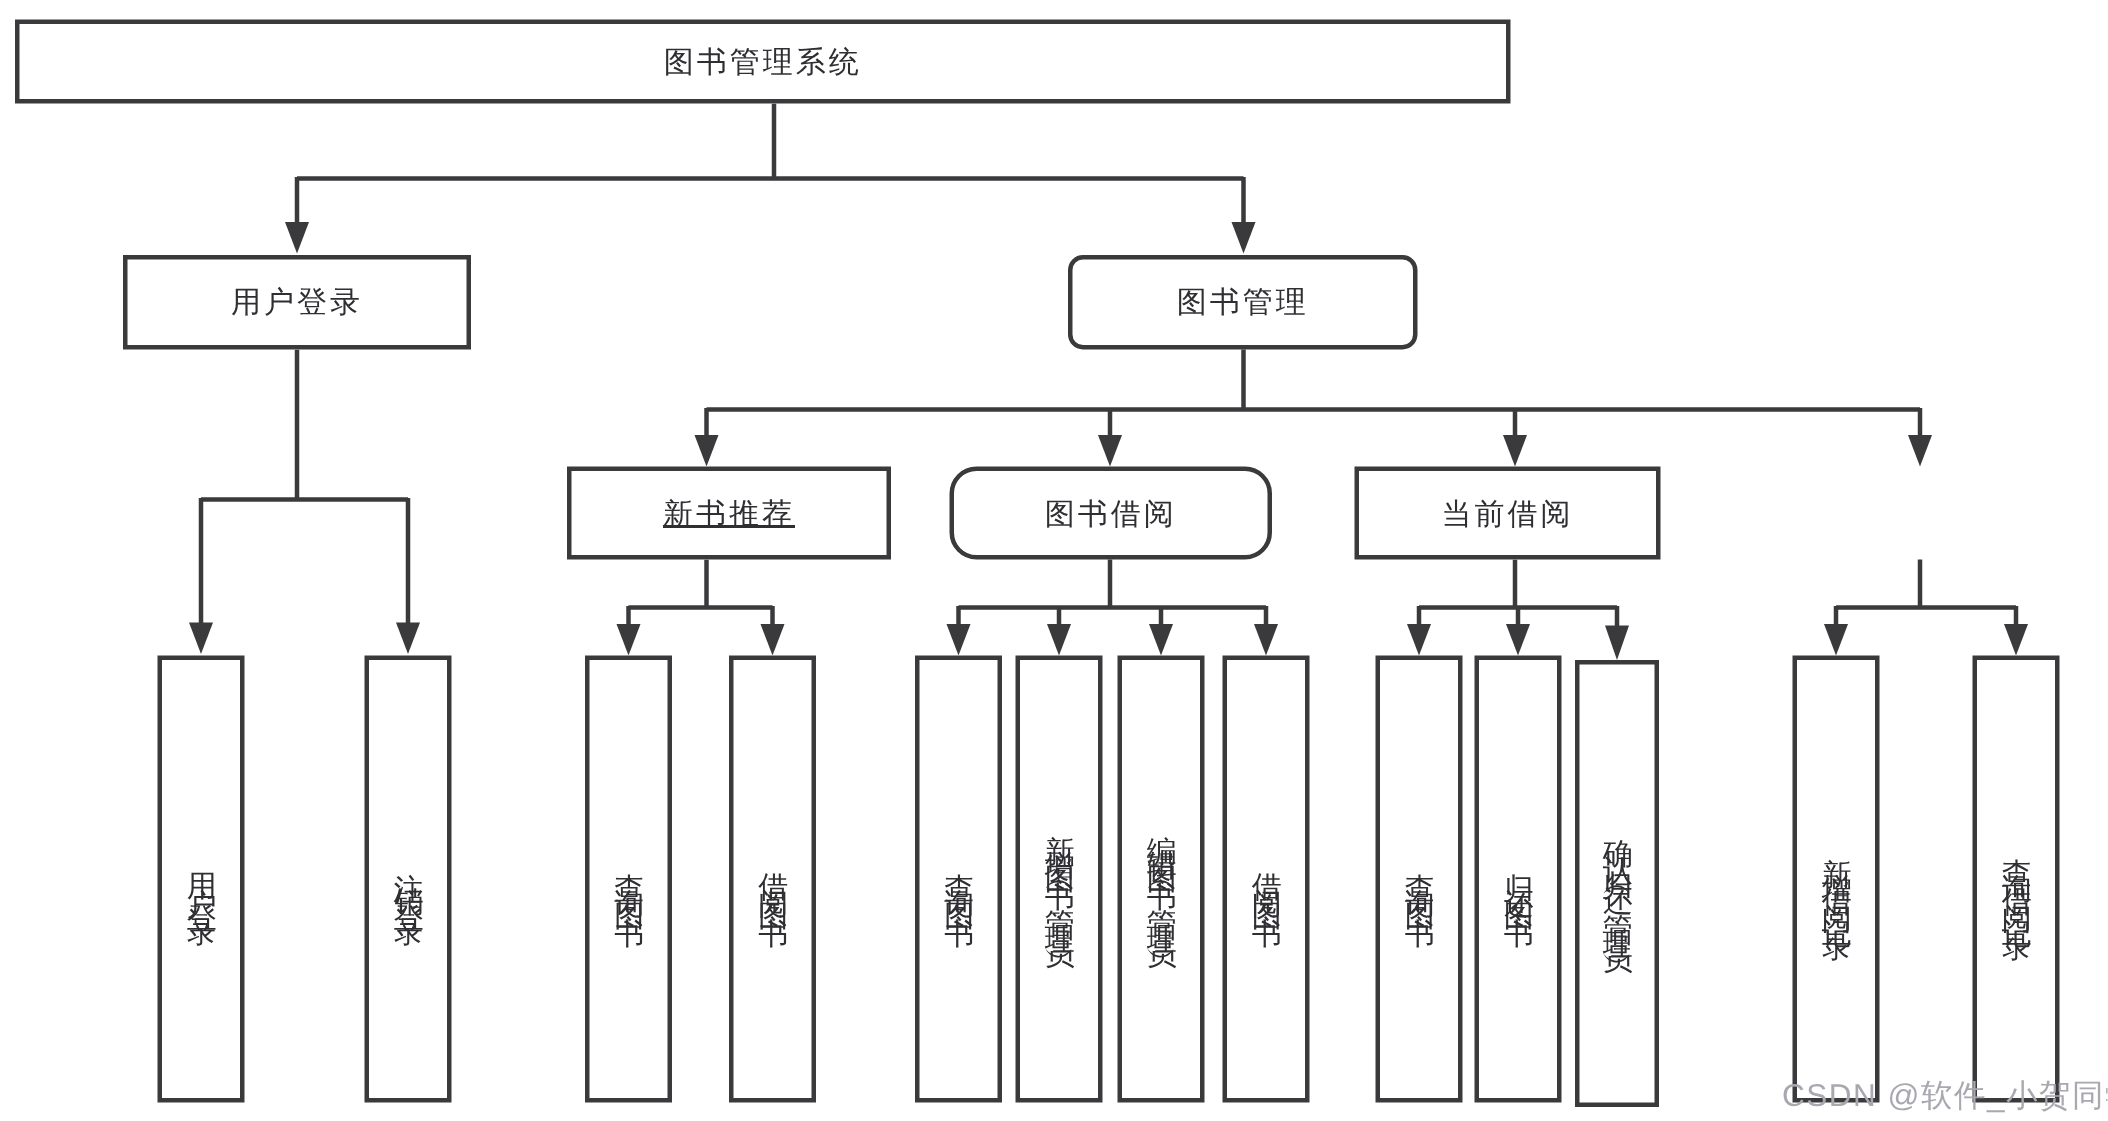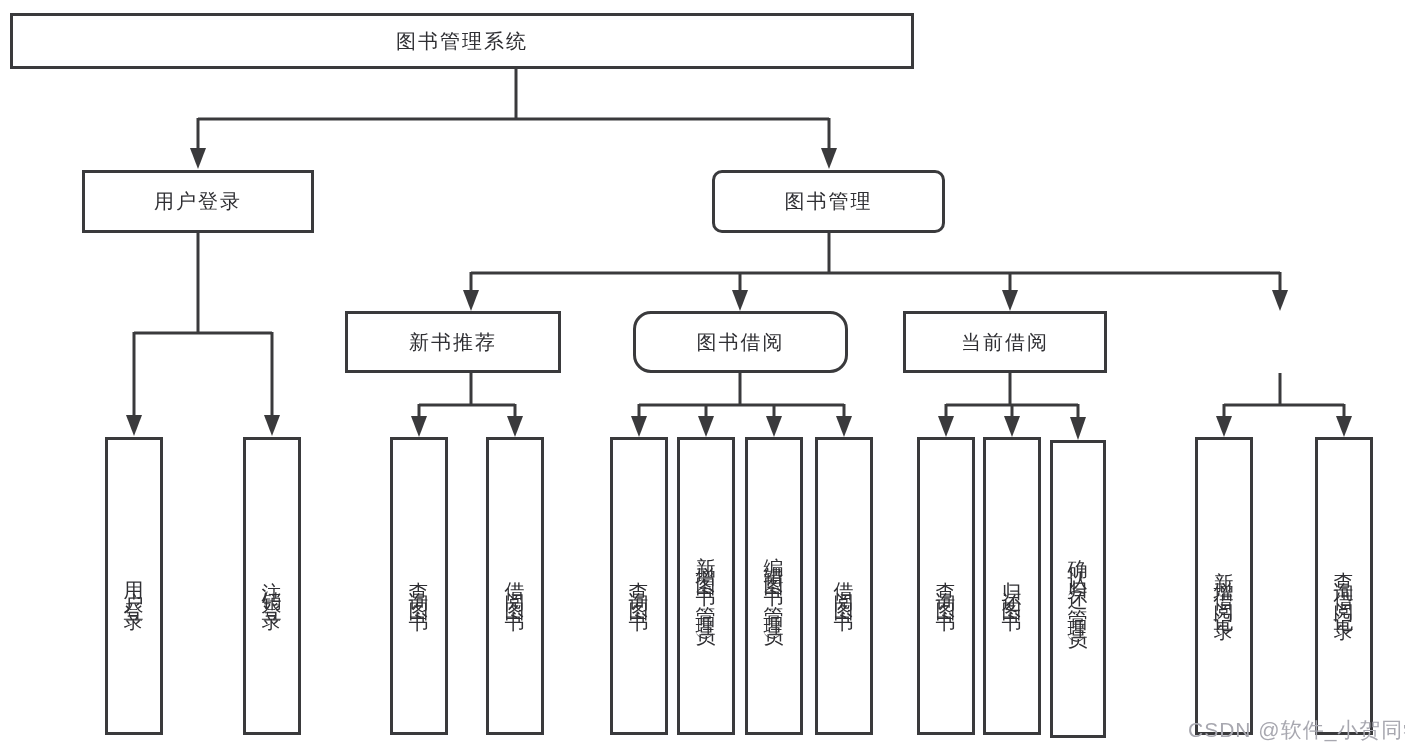--- a/index.html
+++ b/index.html
@@ -132,32 +132,32 @@
     <g>
       <path d="M1280 373 V405"></path>
       <path d="M1224 405 H1344"></path>
       <path d="M1224 404 V419"></path>
       <path d="M1344 404 V419"></path>
       <polygon points="1216,416 1232,416 1224,437"></polygon>
       <polygon points="1336,416 1352,416 1344,437"></polygon>
     </g>
   </svg>
 
-  <div class="box hbox" style="left:10px;top:13px;width:904px;height:56px;">
+  <div class="box hbox" style="left:10px;top:13px;width:997px;height:56px;">
     <span class="label">图书管理系统</span>
   </div>
 
   <div class="box hbox" style="left:82px;top:170px;width:232px;height:63px;">
     <span class="label">用户登录</span>
   </div>
   <div class="box hbox" style="left:712px;top:170px;width:233px;height:63px;border-radius:10px;">
     <span class="label">图书管理</span>
   </div>
 
-  <div class="box hbox" style="left:345px;top:311px;width:216px;height:62px;">
+  <div class="box hbox" style="left:378px;top:311px;width:216px;height:62px;text-decoration:underline;">
     <span class="label">新书推荐</span>
   </div>
   <div class="box hbox" style="left:633px;top:311px;width:215px;height:62px;border-radius:18px;">
     <span class="label">图书借阅</span>
   </div>
   <div class="box hbox" style="left:903px;top:311px;width:204px;height:62px;">
     <span class="label">当前借阅</span>
   </div>
 
   <div class="box vbox" style="left:105px;top:437px;width:58px;height:298px;">

